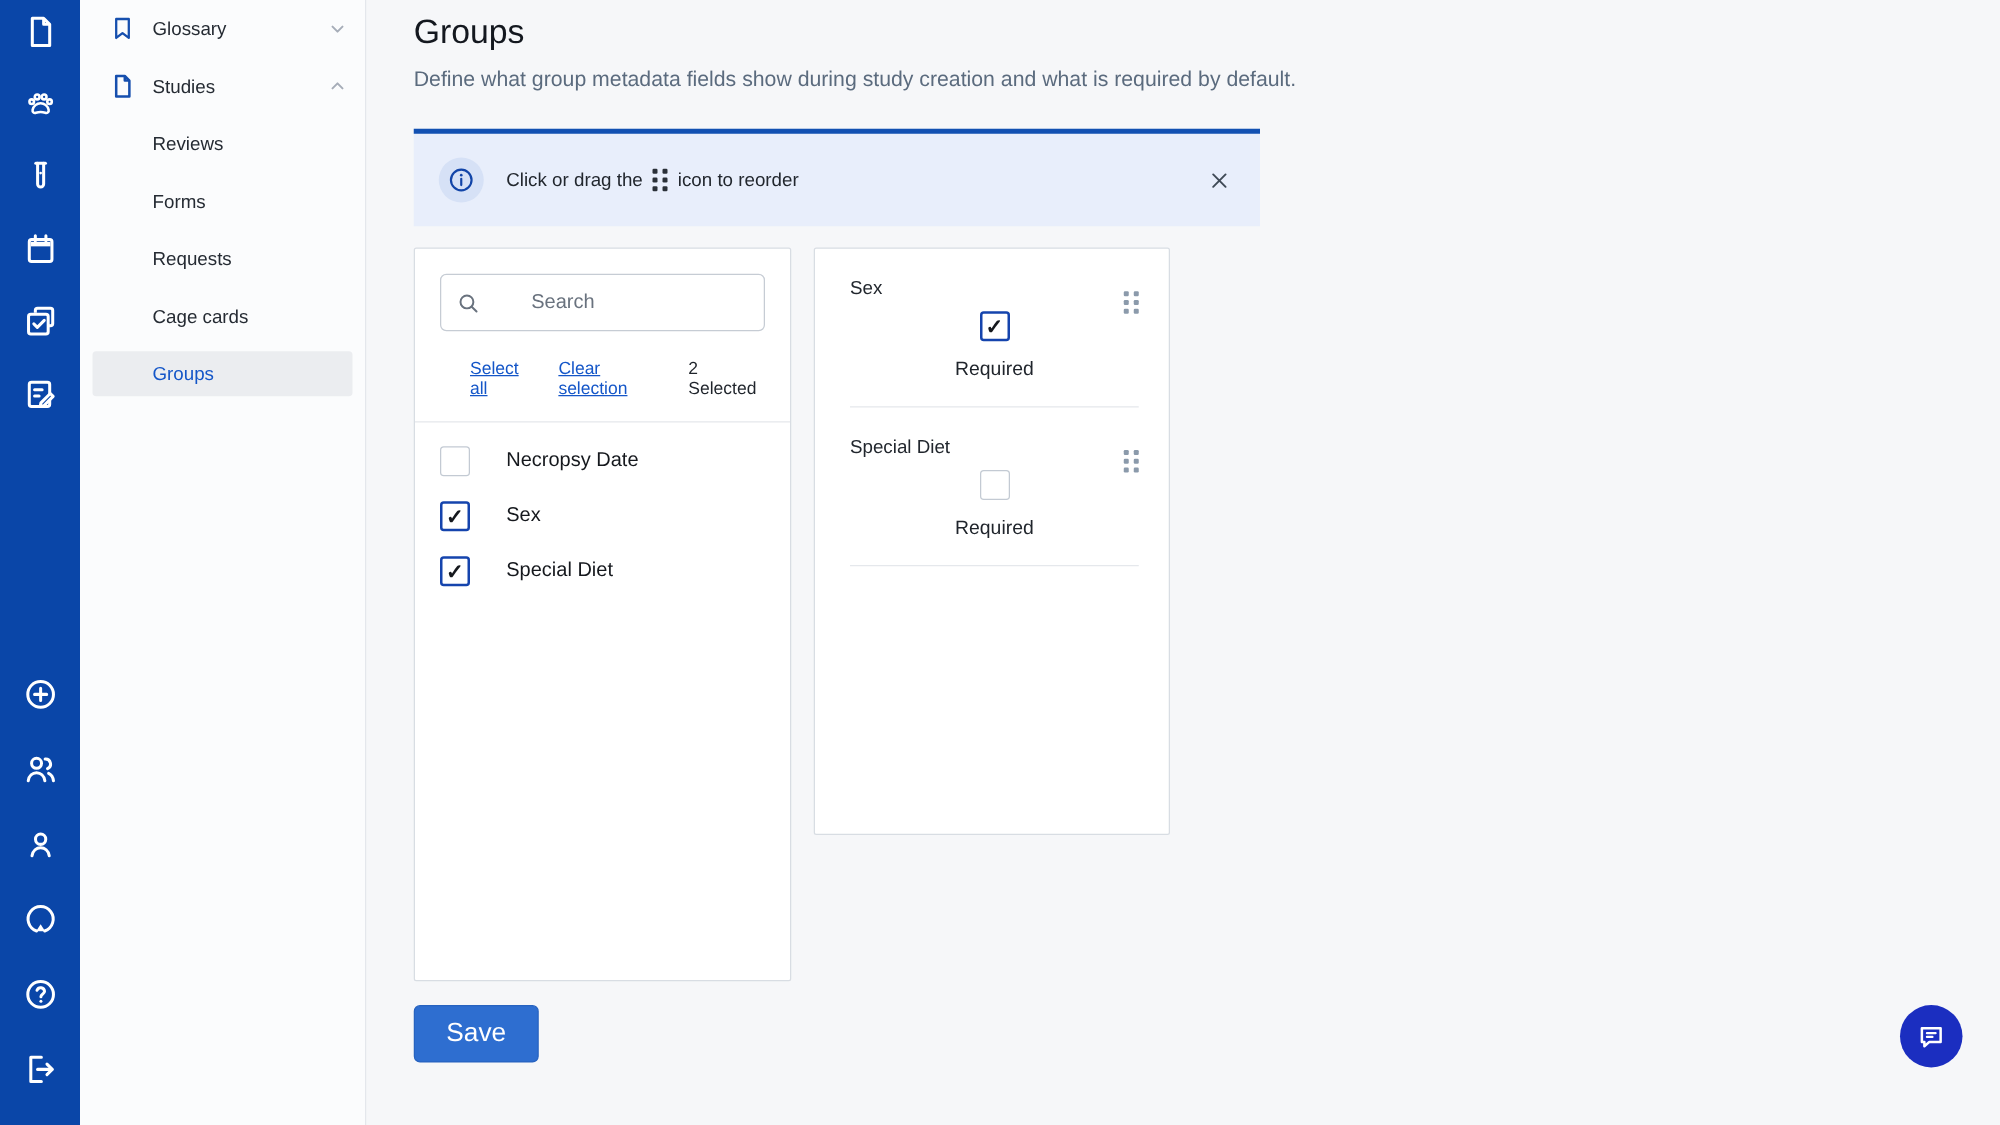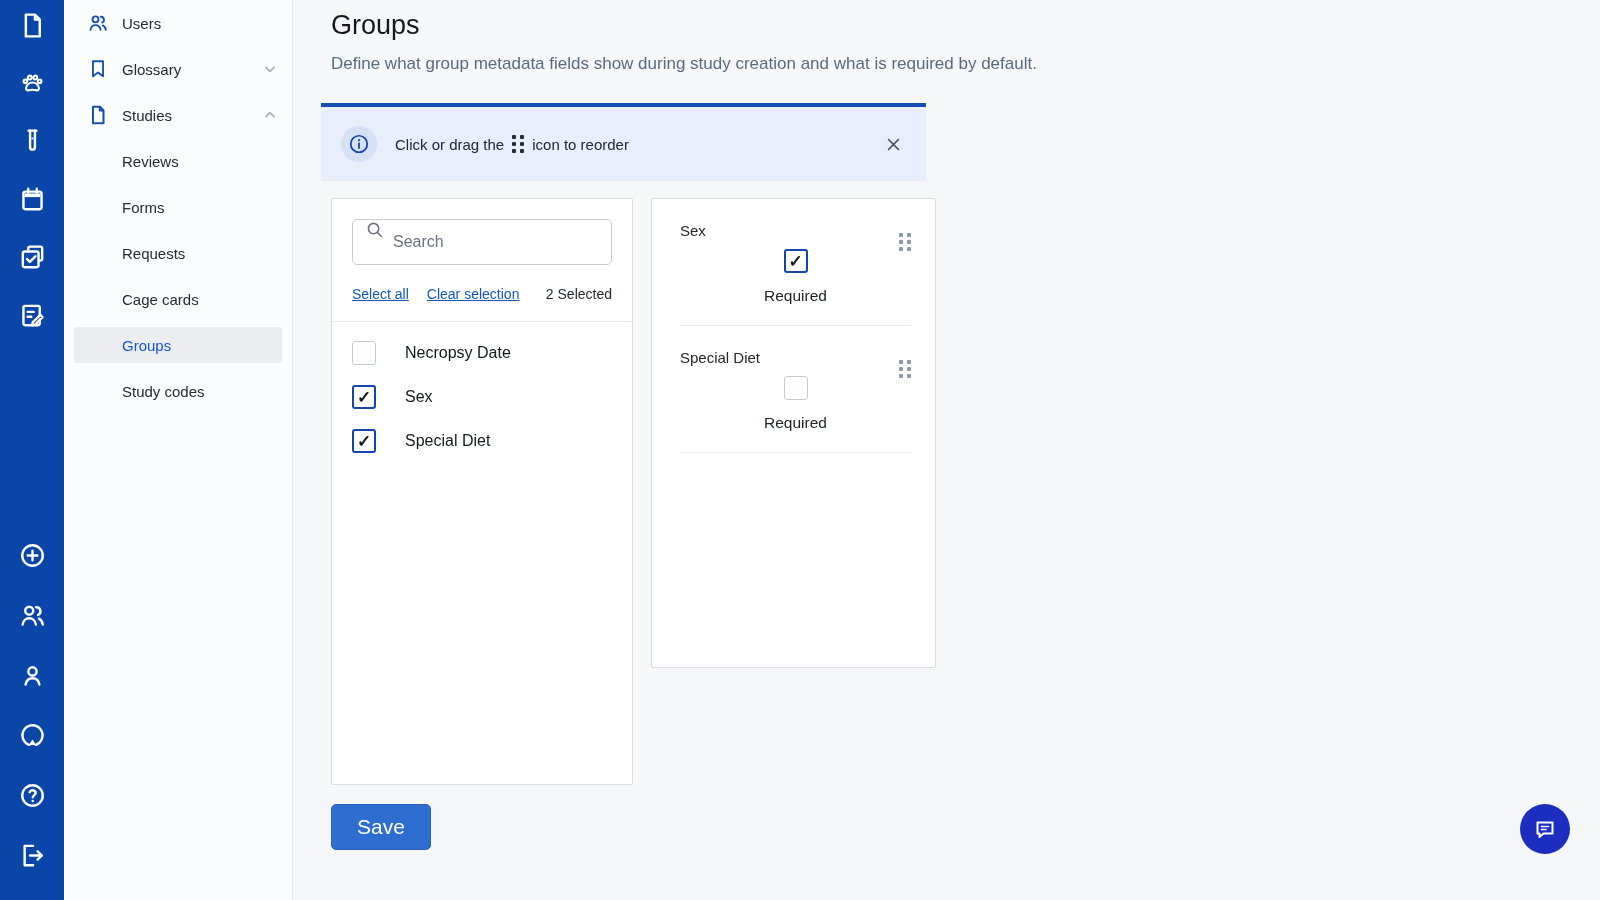--- a/index.html
+++ b/index.html
@@ -29,46 +29,46 @@
   .nav-item .chev { margin-left:auto; color:#a6adb8; display:flex; }
   .nav-item .chev svg { width:16px; height:16px; }
   .nav-item.selected { background:var(--selected-bg,#ebedf0); border-radius:3px;
                        margin:5px 10px; height:36px; padding-left:48px;
                        color:var(--link-blue,#1456c8); }
 
   
   .page-title { position:absolute; left:331px; top:10px; font-size:27px; font-weight:500; color:#14181f; }
   .page-subtitle { position:absolute; left:331px; top:54px; font-size:17px; color:#5b6b7e; }
 
-  .banner { position:absolute; left:321px; top:103px; width:605px; height:78px;
+  .banner { position:absolute; left:331px; top:103px; width:677px; height:78px;
             background:var(--banner-bg,#e8eefb); border-top:4px solid var(--banner-border,#1150b2);
             display:flex; align-items:center; padding:0 20px; }
   .info-halo { width:36px; height:36px; border-radius:50%; background:#d6e1f6;
                display:flex; align-items:center; justify-content:center; flex:0 0 auto; }
   .info-halo svg { width:22px; height:22px; }
   .banner-text { margin-left:18px; font-size:15px; color:#22272e; display:flex; align-items:center; }
   .dots { display:grid; grid-template-columns:repeat(2,4px); grid-auto-rows:4px; gap:3px 4px; }
   .dots i { width:3.5px; height:3.5px; border-radius:1px; background:#8b9aab; }
   .banner .dots { margin:0 8px; }
   .banner .dots i { background:#2a3038; }
   .banner-close { margin-left:auto; cursor:pointer; display:flex; padding:4px; }
   .banner-close svg { width:17px; height:17px; }
 
   .panel { position:absolute; background:#fff; border:1px solid #d8dde3; border-radius:2px; }
   .panel-left { left:331px; top:198px; width:302px; height:587px; }
   .panel-right { left:651px; top:198px; width:285px; height:470px; }
 
   .pl-header { padding:20px 20px 0 20px; border-bottom:1px solid #e5e8ec; padding-bottom:19px; }
   .search-box { height:46px; border:1px solid #c6ccd4; border-radius:5px; display:flex;
-                padding:0 12px; background:#fff; }
+                align-items:center; padding:0 12px; background:#fff;gap:32px; }
   .search-box svg { width:19px; height:19px; flex:0 0 auto; color:#69727e; }
   .search-box input { border:0; outline:0; margin-left:9px; font-size:16px; color:#22272e;
                       width:100%; font-family:"Liberation Sans", sans-serif; background:transparent; }
   .search-box input::placeholder { color:#69727e; }
-  .links-row { margin-top:21px; display:flex; align-items:center; gap:18px; font-size:14px; }
+  .links-row { margin-top:21px; display:flex; align-items:center; gap:18px; font-size:14px;margin-left:24px; }
   .links-row a { color:var(--link-blue,#1456c8); text-decoration:underline; cursor:pointer; }
   .selected-count { margin-left:auto; color:#1f242b; }
 
   .pl-list { padding:19px 20px; }
   .check-row { display:flex; align-items:center; gap:29px; margin-bottom:20px; cursor:pointer; }
   .cb { width:24px; height:24px; border:1px solid #c3cad3; border-radius:3px; background:#fff;
         display:flex; align-items:center; justify-content:center; flex:0 0 auto; cursor:pointer; }
   .cb.checked { border:2px solid #1544ad; }
   .cb.checked::after { content:"✓"; font-size:17px; font-weight:700; color:#15181d; line-height:1; }
   .check-row .lbl { font-size:16px; color:#15181d; }
@@ -177,31 +177,20 @@
           <path d="M10 12h9.5"></path>
           <path d="M16.2 8.5L19.7 12l-3.5 3.5"></path>
         </svg>
     </div>
   </div>
 </nav>
 
 <nav class="sidebar">
   <div class="nav-item">
     <span class="nic">
-      <svg viewBox="0 0 24 24" fill="none" stroke="currentColor" stroke-width="2" stroke-linecap="round">
-          <circle cx="9.3" cy="8" r="3.3"></circle>
-          <path d="M3.8 19.5c.5-3.2 2.8-5.2 5.5-5.2s5 2 5.5 5.2"></path>
-          <path d="M15 5.2a3.3 3.3 0 0 1 1.6 6.3"></path>
-          <path d="M17.3 14.6c1.7.8 2.9 2.5 3.2 4.9"></path>
-        </svg>
-    </span>
-    <span>Users</span>
-  </div>
-  <div class="nav-item">
-    <span class="nic">
       <svg viewBox="0 0 24 24" fill="none" stroke="currentColor" stroke-width="2" stroke-linejoin="round">
           <path d="M6.5 3.5h11V20l-5.5-4.2L6.5 20z"></path>
         </svg>
     </span>
     <span>Glossary</span>
     <span class="chev">
       <svg viewBox="0 0 24 24" fill="none" stroke="currentColor" stroke-width="2.4" stroke-linecap="round" stroke-linejoin="round">
           <path d="M6 9.5l6 6 6-6"></path>
         </svg>
     </span>
@@ -227,23 +216,20 @@
     <span>Forms</span>
   </div>
   <div class="nav-item sub">
     <span>Requests</span>
   </div>
   <div class="nav-item sub">
     <span>Cage cards</span>
   </div>
   <div class="nav-item selected">
     <span>Groups</span>
-  </div>
-  <div class="nav-item sub">
-    <span>Study codes</span>
   </div>
 </nav>
 
 <h1 class="page-title">Groups</h1>
 <p class="page-subtitle">Define what group metadata fields show during study creation and what is required by default.</p>
 
 <div class="banner">
   <span class="info-halo">
     <svg viewBox="0 0 24 24" fill="none" stroke="#1245a8" stroke-width="1.9" stroke-linecap="round">
         <circle cx="12" cy="12" r="9"></circle>

